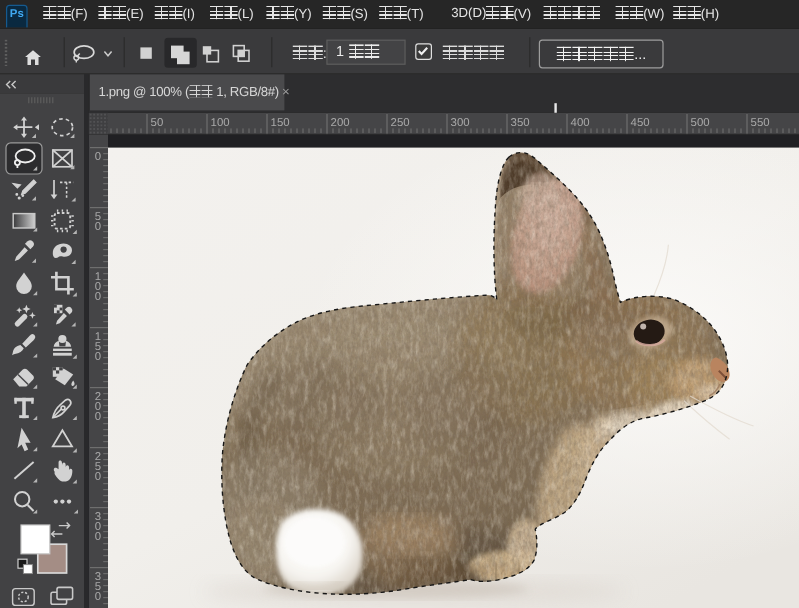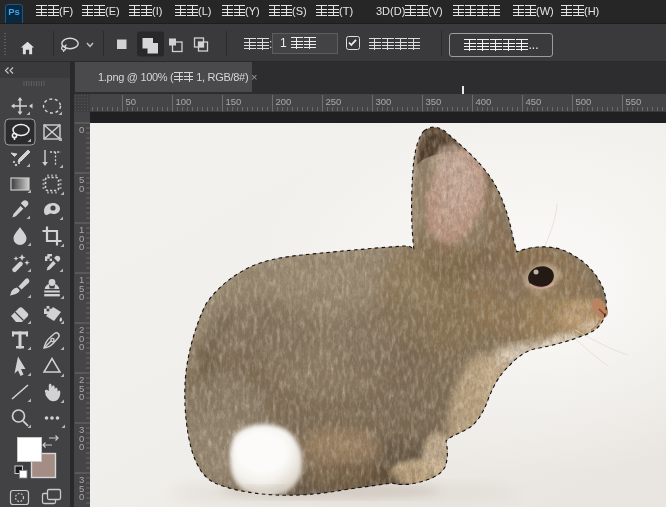--- a/index.html
+++ b/index.html
@@ -11,21 +11,21 @@
 .cj.b{width:12px;height:12px;vertical-align:-2px}
 #menubar{left:0;top:0;width:666px;height:23px;background:#262626;color:#e4e4e4;font-size:11px}
 #menubar span.mi{position:absolute;top:5px;letter-spacing:0}
 #pslogo{position:absolute;left:5px;top:4px;width:18px;height:28px;background:#0a2940;border:1px solid #155a8f;border-radius:3px;color:#40a8f0;font-size:9.5px;font-weight:bold;text-align:center;line-height:13px}
 #optbar{left:0;top:23px;width:666px;height:39px;background:#3a3a3c;border-top:1px solid #1d1d1d;border-bottom:1px solid #2a2a2a;color:#dcdcdc}
 .vsep{position:absolute;top:7px;width:1px;height:25px;background:#2b2b2b}
 #toolhead{left:0;top:62px;width:70px;height:16px;background:#3a3a3c;color:#cfcfcf}
 #toolbody{left:0;top:78px;width:70px;height:429px;background:#424244}
 #seam{left:70px;top:62px;width:4px;height:445px;background:#29292b}
 #tabbar{left:74px;top:62px;width:592px;height:32px;background:#2d2d2f}
-#tab{position:absolute;left:1px;top:0px;width:177px;height:30px;background:#4a4a4c;color:#d6d6d6;font-size:11px;letter-spacing:-0.3px;line-height:30px;white-space:nowrap;padding-left:23px}
+#tab{position:absolute;left:1px;top:0px;width:162px;height:30px;background:#4a4a4c;color:#d6d6d6;font-size:11px;letter-spacing:-0.3px;line-height:30px;white-space:nowrap;padding-left:7px}
 #tab .x{color:#9f9f9f;font-size:11px}
 #corner{left:74px;top:94px;width:16px;height:18px;background:#3f3f41;
 background-image:radial-gradient(#525254 0.7px,transparent 0.8px);background-size:3px 3px}
 #hruler{left:90px;top:94px;width:576px;height:18px}
 #vruler{left:74px;top:112px;width:16px;height:395px}
 #canvas{left:90px;top:112px;width:576px;height:395px}
 </style></head><body>
 
 <div class="abs" id="menubar">
  <div id="pslogo">Ps</div>

